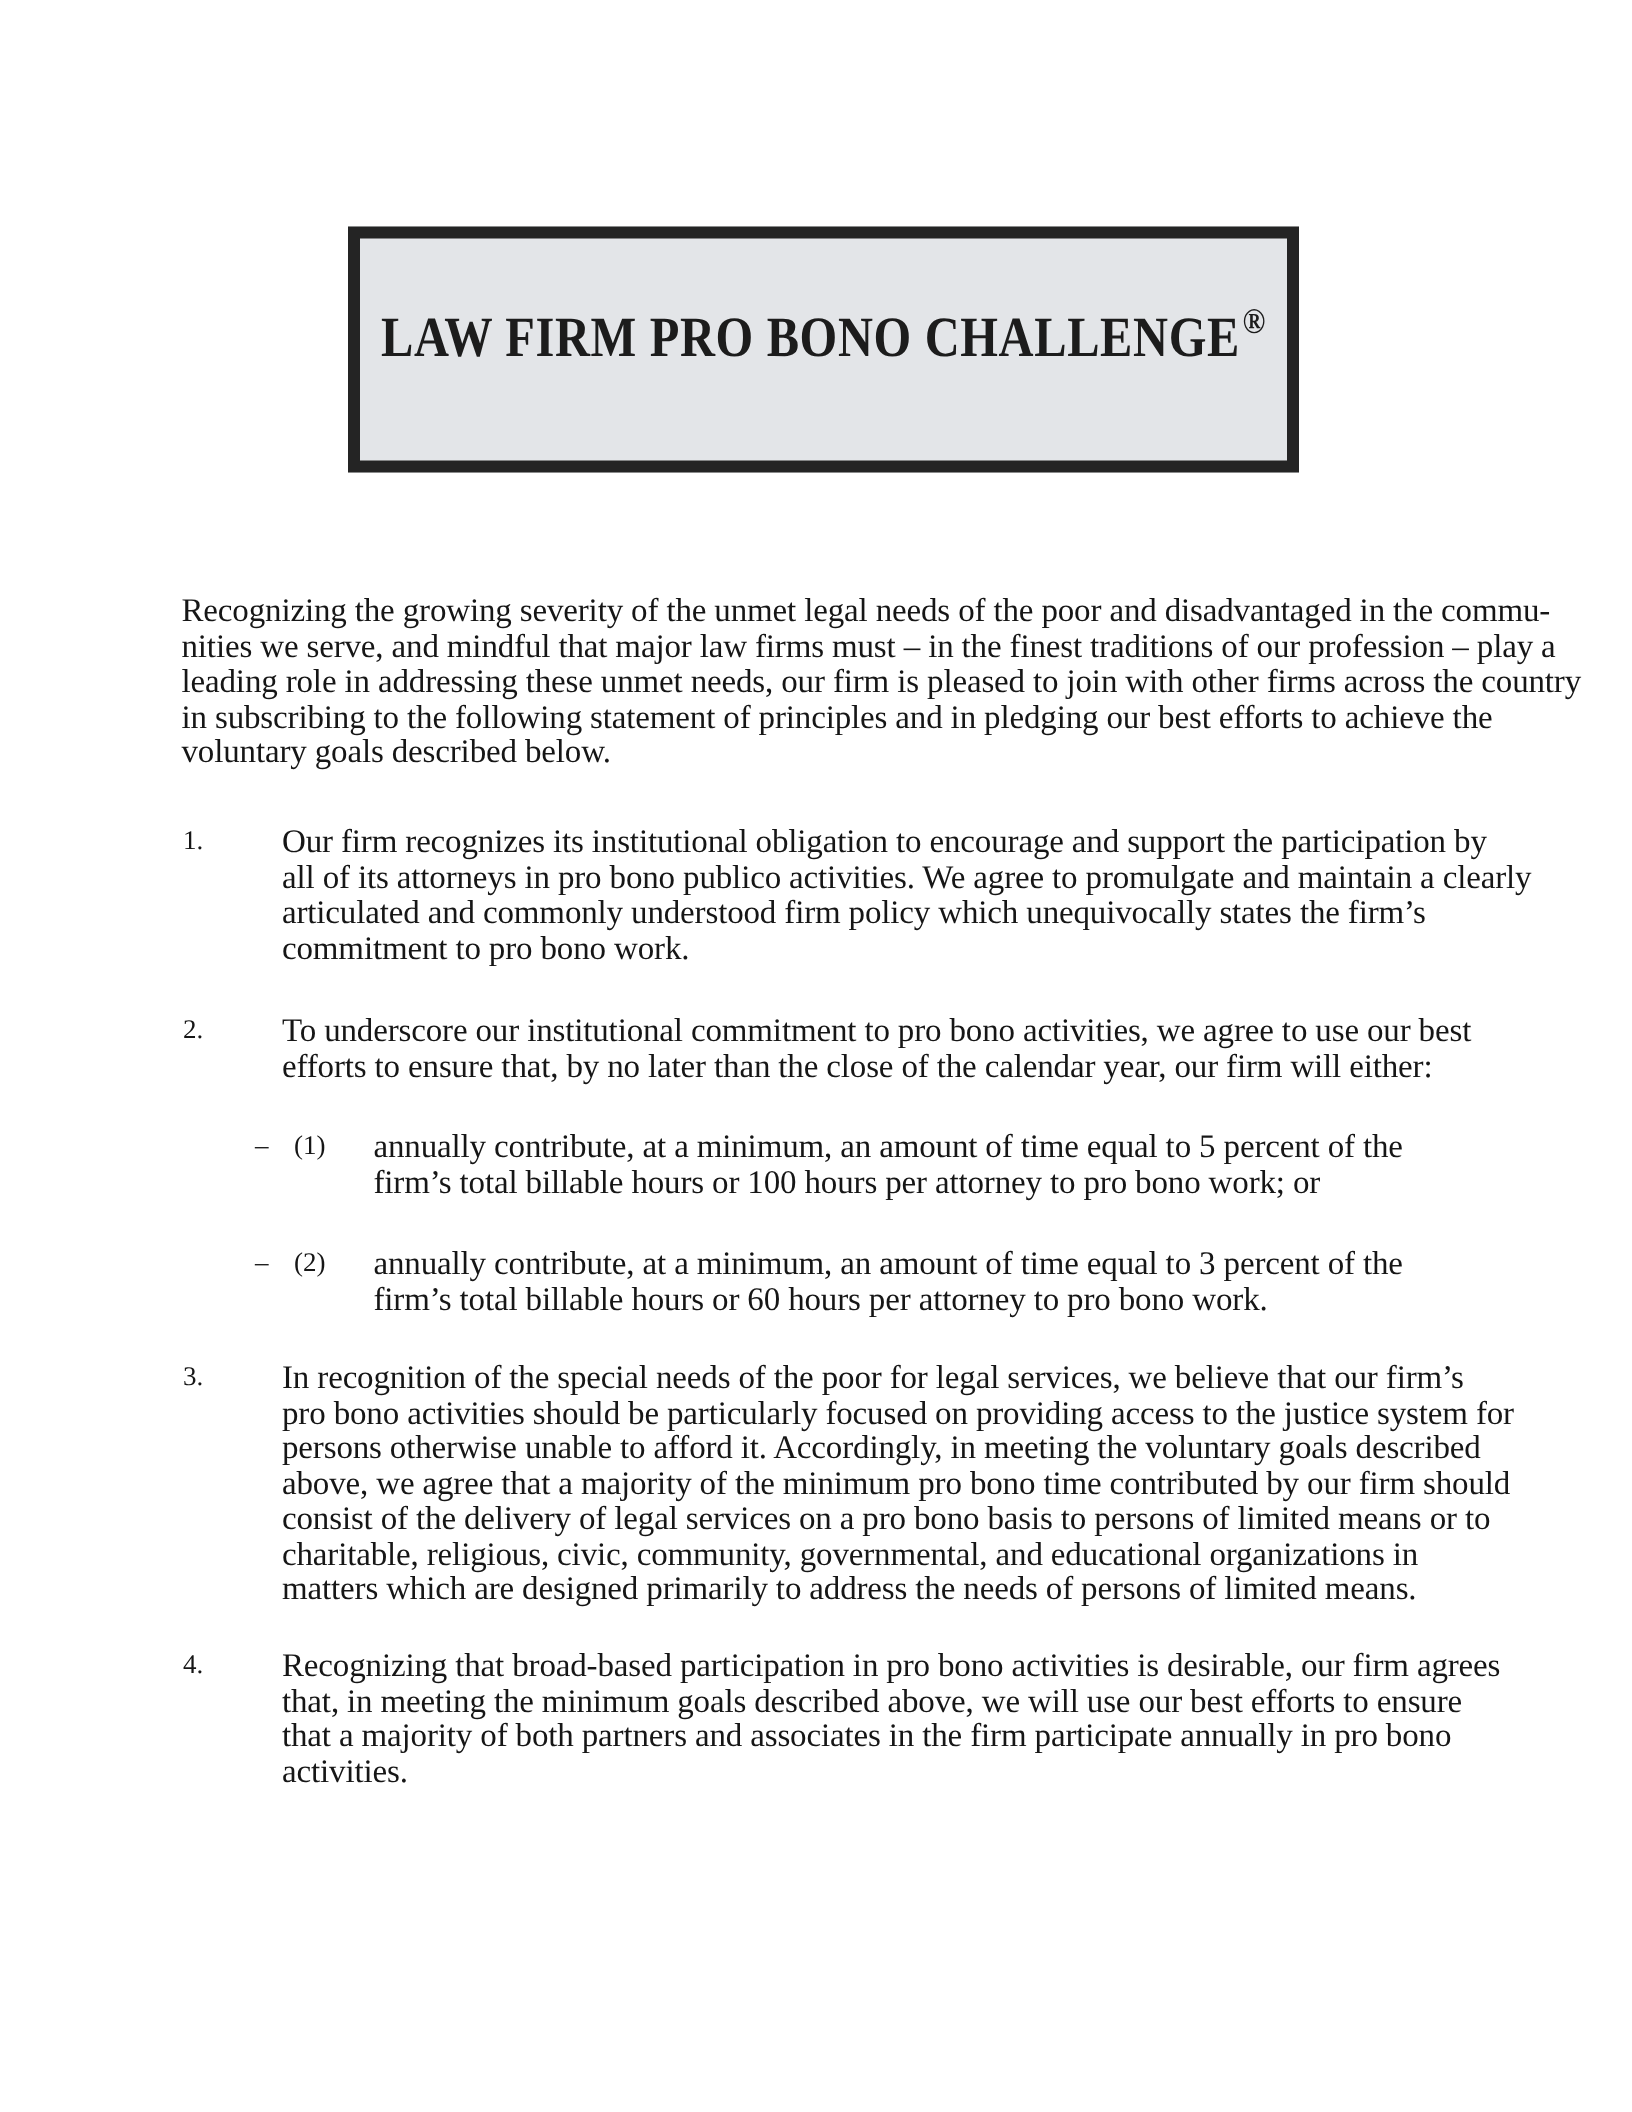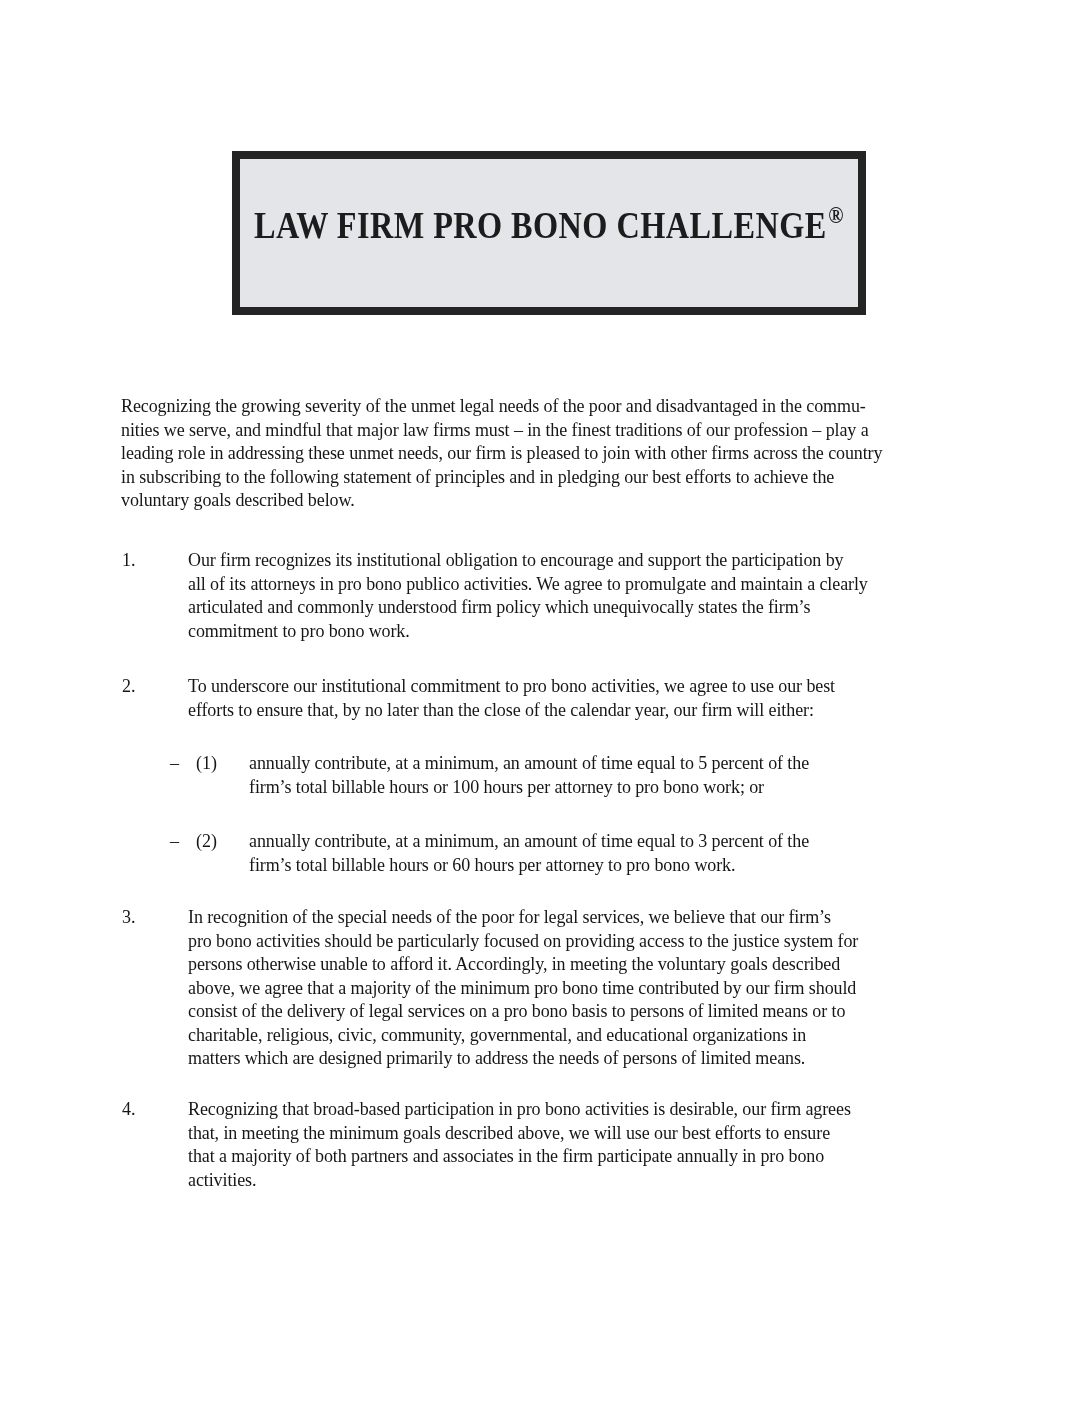--- a/index.html
+++ b/index.html
@@ -46,21 +46,21 @@
     display: inline-block;
     position: relative;
     top: -15px;
     font-size: 24px;
     font-weight: bold;
     margin-left: 2px;
   }
 
   
   .textblock {
-    font-size: 18px;
+    font-size: 22px;
     line-height: 23.5px;
     white-space: pre;
     letter-spacing: -0.1px;
   }
   .intro {
     position: absolute;
     left: 121px;
     top: 395px;
   }
   .item {

